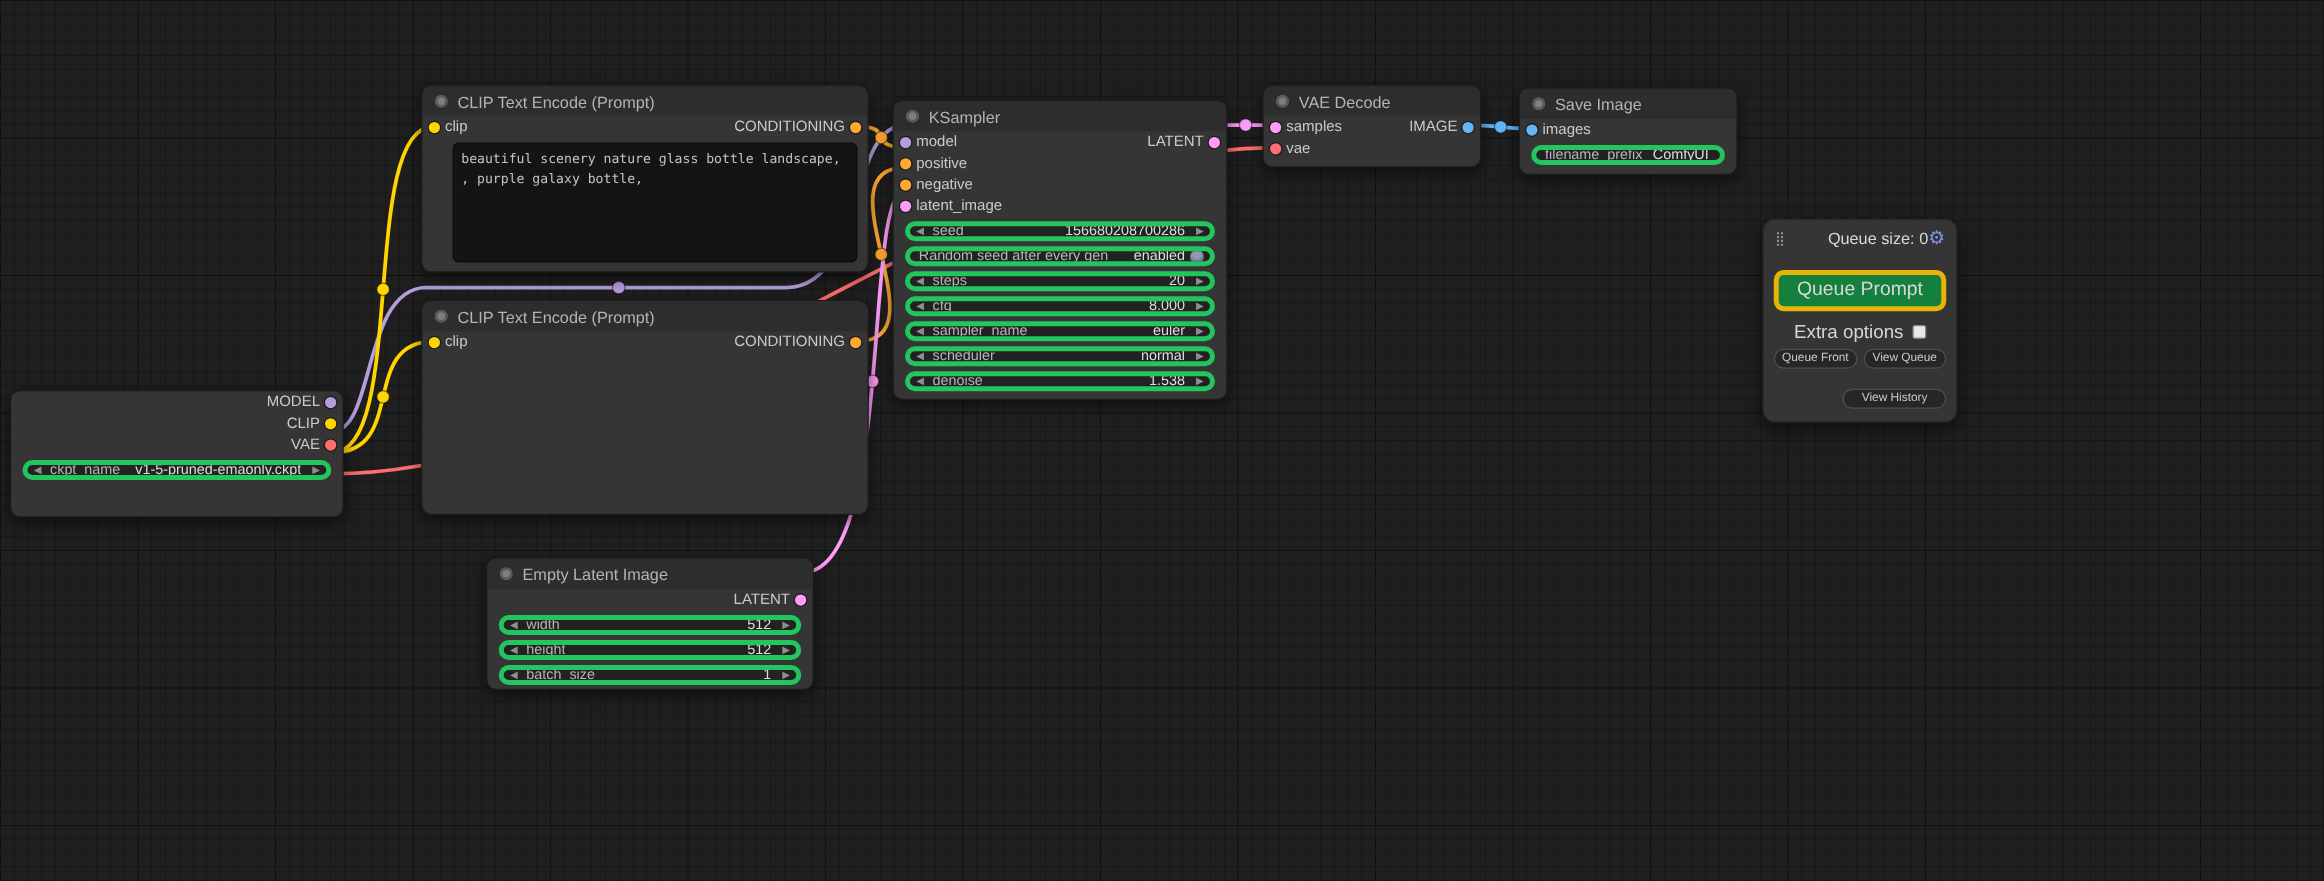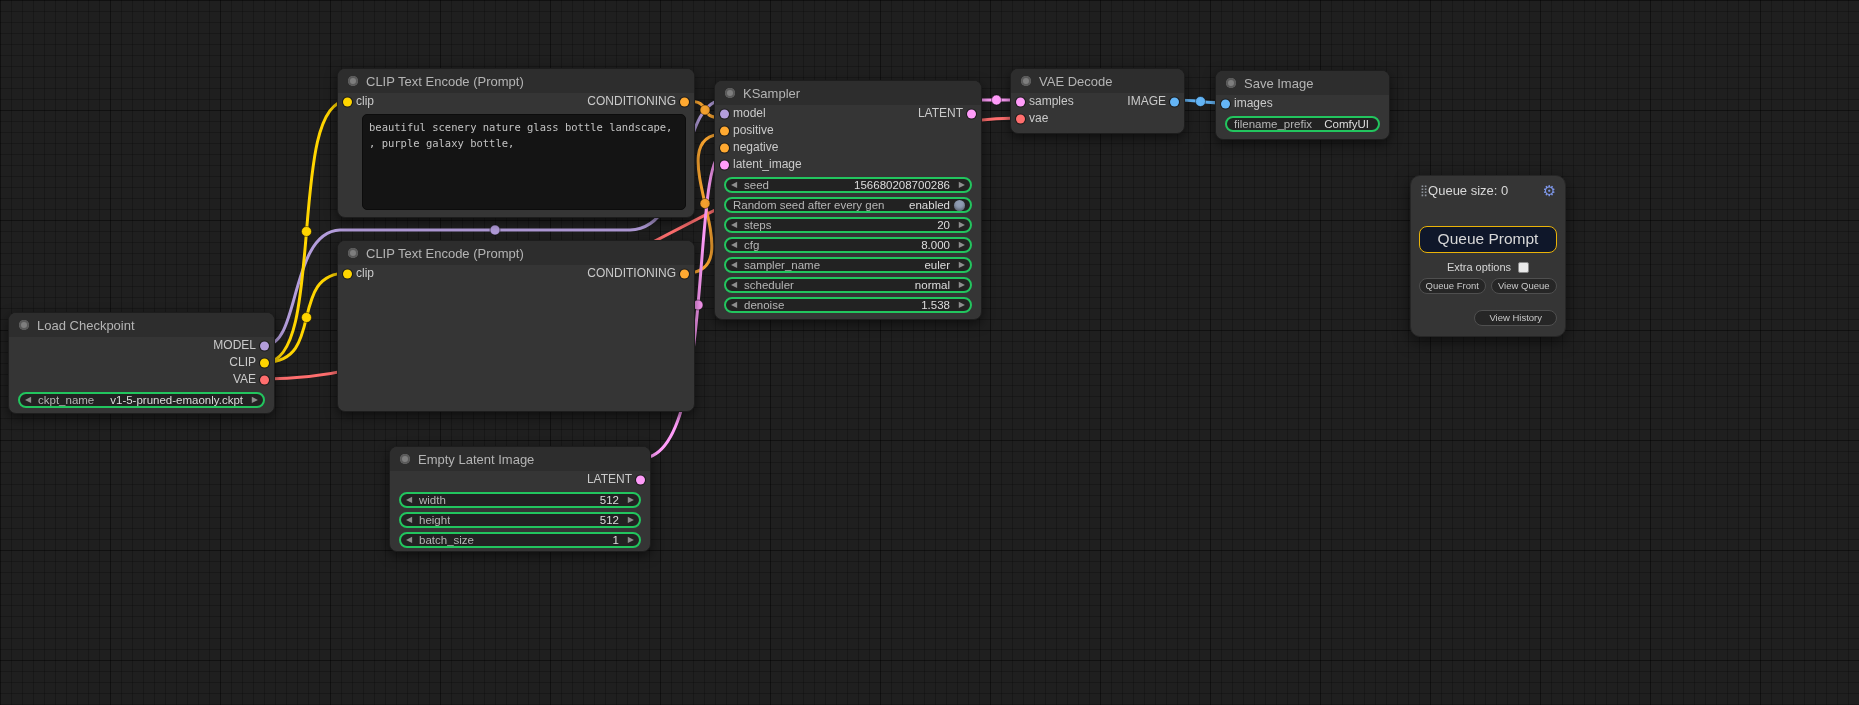--- a/index.html
+++ b/index.html
@@ -40,21 +40,21 @@
     position:absolute; top:50%; transform:translateY(-50%);
     width:9px; height:9px; border-radius:50%;
     box-shadow:0 0 0 1px rgba(0,0,0,0.5);
   }
   .dot.in  { left:5px; }
   .dot.out { right:5px; }
 
   .widget {
     height:16px; margin:4px 9px 0; padding:0 5px;
     display:flex; align-items:center;
-    background:#222222; border:2px solid #22c55e; border-radius:8px;
+    background:#222222; border:4px solid #22c55e; border-radius:8px;
     font-size:11.5px; white-space:nowrap; overflow:hidden;
   }
   .widget .arrow { color:#8e8e8e; font-size:8px; width:11px; flex:0 0 auto; line-height:16px; }
   .widget .arrow.r { text-align:right; }
   .widget .w-name { color:#b6b6b6; margin-left:2px; flex:0 1 auto; overflow:hidden; }
   .widget .w-value { flex:1 1 auto; text-align:right; color:#dddddd; margin:0 4px; overflow:hidden; }
   .widget .knob { width:11px; height:11px; border-radius:50%; flex:0 0 auto; box-shadow: inset 0 -2px 3px rgba(0,0,0,0.35); }
 
   .prompt-box {
     margin:4px 8px 0; padding:5px 6px;
@@ -76,31 +76,31 @@
 
   
   .queue-panel {
     position:absolute; left:1410px; top:175px; width:156px; z-index:5;
     background:#353535; border:1px solid #262626; border-radius:10px;
     box-shadow:0 5px 16px rgba(0,0,0,0.55);
     padding:5px 8px 10px; color:#dcdcdc;
   }
   .qp-header { display:flex; align-items:center; padding:2px 1px 4px; }
   .qp-drag { color:#8f949c; font-size:11px; flex:0 0 auto; cursor:move; }
-  .qp-title { flex:1 1 auto; text-align:left; font-size:13px; color:#d9d9d9; }
+  .qp-title { flex:1 1 auto; text-align:right; font-size:13px; color:#d9d9d9; }
   .qp-gear { flex:0 0 auto; font-size:15px; line-height:1; cursor:pointer; }
 
   button { font-family:inherit; cursor:pointer; }
   .btn-big {
-    display:block; width:100%; margin-top:24px; padding:3px 0 4px;
-    background:#0f172a; border:1px solid #eab308; border-radius:8px;
+    display:block; width:100%; margin-top:14px; padding:3px 0 4px;
+    background:#15803d; border:4px solid #eab308; border-radius:8px;
     color:#d8d8d8; font-size:15px; text-align:center;
   }
   .btn-queue { font-size:15.5px; }
-  .extra-row { display:flex; align-items:center; justify-content:center; gap:7px; margin-top:8px; font-size:11px; color:#d6d6d6; }
+  .extra-row { display:flex; align-items:center; justify-content:center; gap:7px; margin-top:8px; font-size:15px; color:#d6d6d6; }
   .checkbox { width:11px; height:11px; background:#e9e9e9; border-radius:2px; border:1px solid #8a8a8a; }
   .small-row { display:flex; gap:5px; margin-top:5px; }
   .btn-small {
     flex:1 1 0; padding:1px 2px 2px;
     background:#262626; border:1px solid #4f4f4f; border-radius:10px;
     color:#c9c9c9; font-size:9.5px; text-align:center; white-space:nowrap;
   }
   .vh-row { display:flex; justify-content:flex-end; margin-top:16px; }
   .btn-small.vh { flex:0 0 auto; padding:1px 14px 2px; }
   .qp-actions { margin-top:8px; }
@@ -129,24 +129,20 @@
       <circle cx="641" cy="248" r="5" fill="#FF6E6E"></circle>
       <circle cx="705" cy="110" r="5" fill="#FFA931"></circle>
       <circle cx="705" cy="203.5" r="5" fill="#FFA931"></circle>
       <circle cx="698" cy="305" r="5" fill="#FF9CF9"></circle>
       <circle cx="996.5" cy="100" r="5" fill="#FF9CF9"></circle>
       <circle cx="1200.5" cy="101.5" r="5" fill="#64B5F6"></circle>
     </g>
   </svg>
 
   <div class="node n-loadckpt">
-    <div class="node-title">
-      <span class="title-dot"></span>
-      <span>Load Checkpoint</span>
-    </div>
     <div class="slot-row">
       <span class="slot-label out">MODEL</span>
       <span class="dot out" style="background-color: rgb(179, 157, 219);"></span>
     </div>
     <div class="slot-row">
       <span class="slot-label out">CLIP</span>
       <span class="dot out" style="background-color: rgb(255, 213, 0);"></span>
     </div>
     <div class="slot-row">
       <span class="slot-label out">VAE</span>

